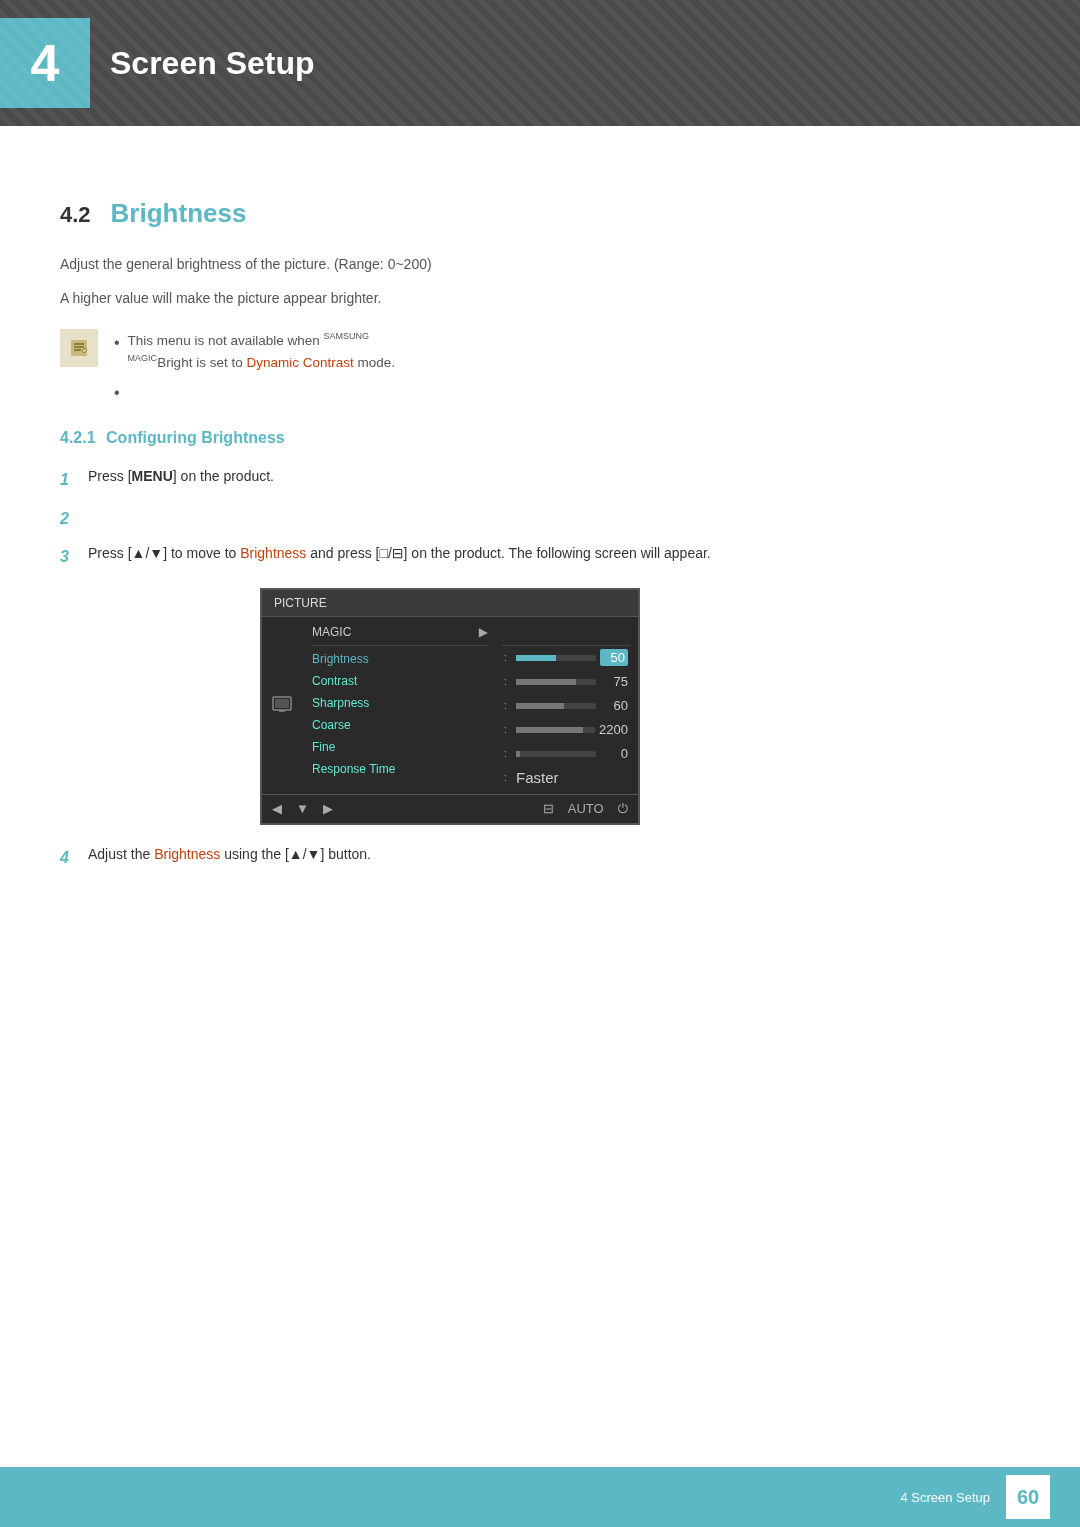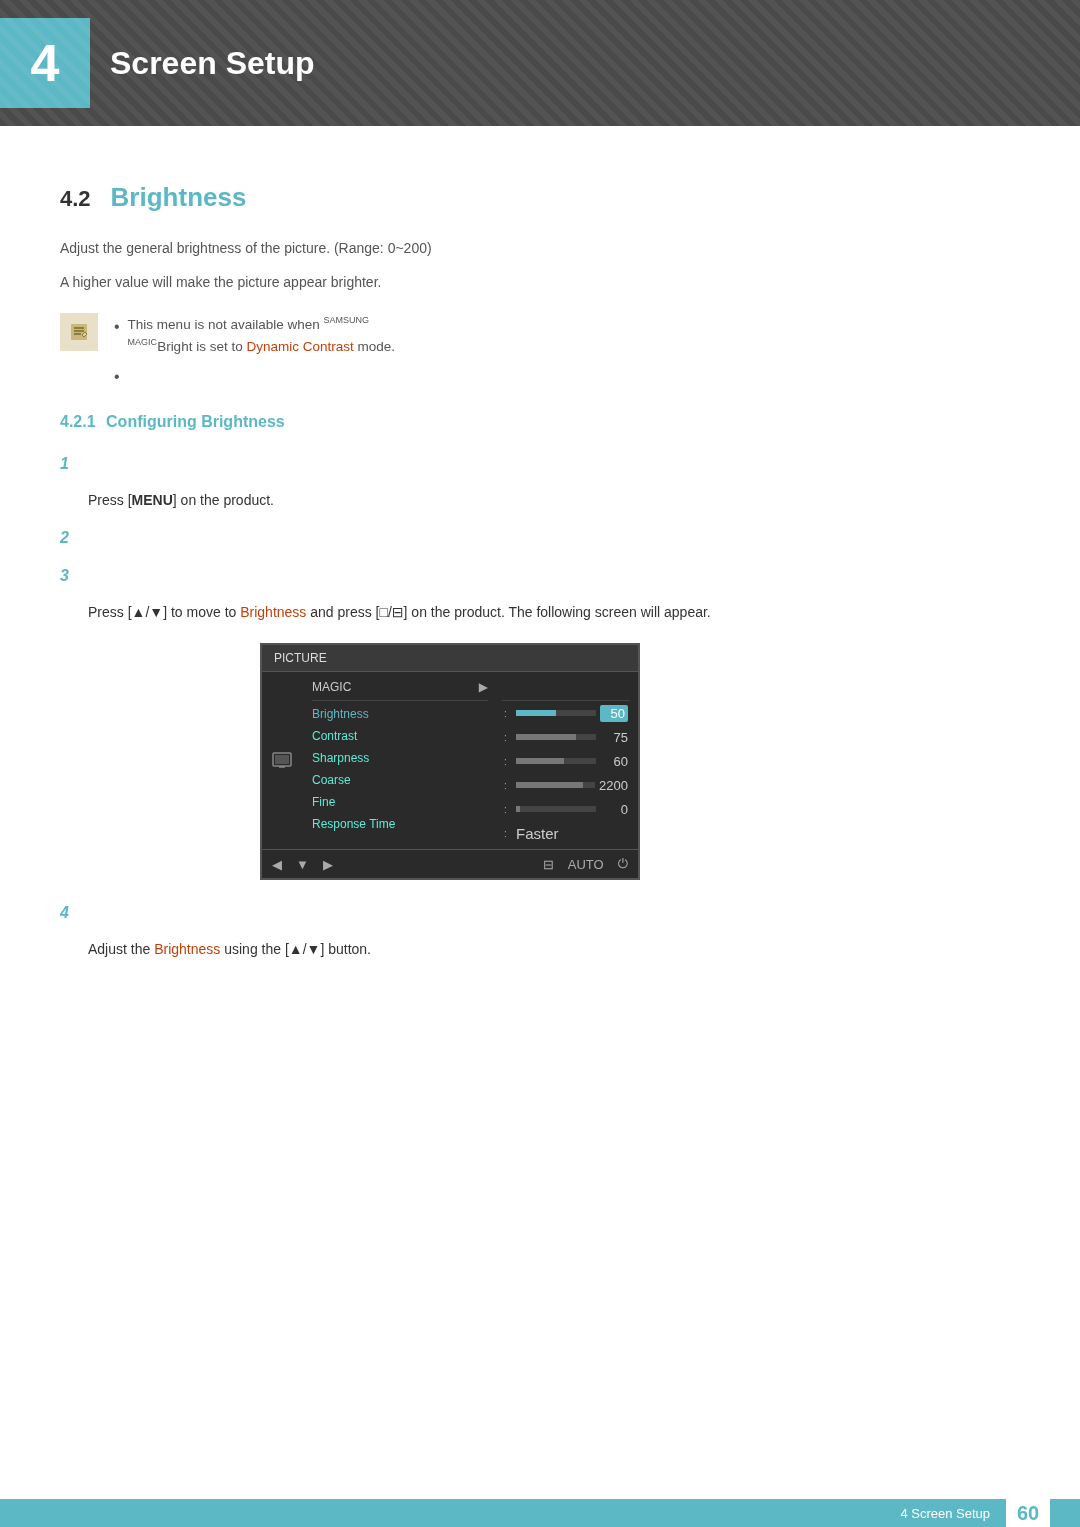--- a/index.html
+++ b/index.html
@@ -55,21 +55,21 @@
         45deg,
         transparent,
         transparent 6px,
         rgba(255,255,255,0.05) 6px,
         rgba(255,255,255,0.05) 12px
       );
     }
 
     
     .main-content {
-      padding: 36px 60px;
+      padding: 52px 60px;
     }
 
     
     .section-title {
       display: flex;
       align-items: baseline;
       margin-bottom: 24px;
       margin-top: 20px;
     }
     .section-number {
@@ -152,21 +152,20 @@
       color: #5cb8c4;
       font-size: 16px;
       font-weight: bold;
       min-width: 18px;
       flex-shrink: 0;
       margin-top: 1px;
     }
     .step-text {
       flex: 1;
       line-height: 1.7;
-      margin-top: 40px;
     }
     .key-bracket {
       font-weight: bold;
     }
 
     
     .screen-mockup-container {
       margin: 18px 0 18px 200px;
     }
     .screen-mockup {
@@ -305,21 +304,21 @@
       font-size: 11px;
     }
 
     
     .page-footer {
       position: absolute;
       bottom: 0;
       left: 0;
       right: 0;
       background: #5cb8c4;
-      height: 28px;
+      height: 60px;
       display: flex;
       align-items: center;
       justify-content: flex-end;
       padding: 0 30px;
     }
     .footer-label {
       color: #fff;
       font-size: 13px;
       margin-right: 16px;
     }

